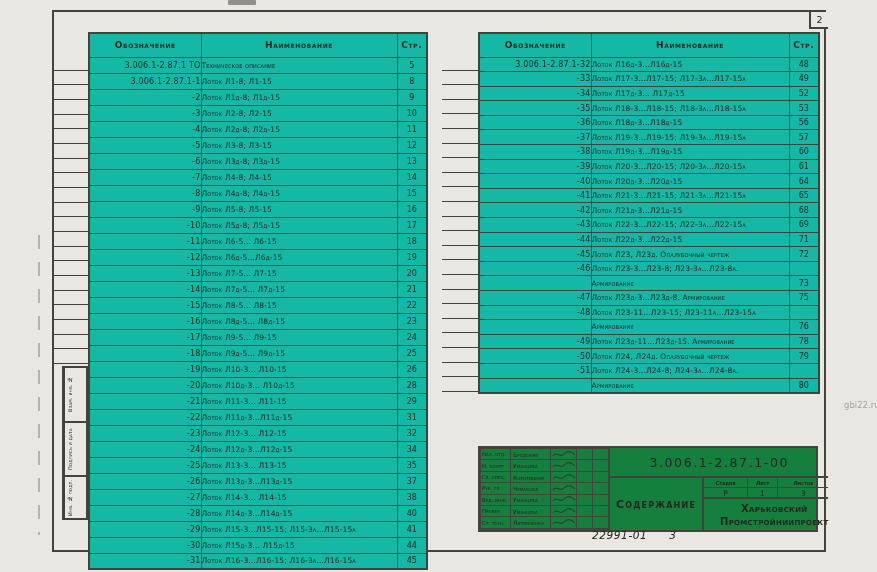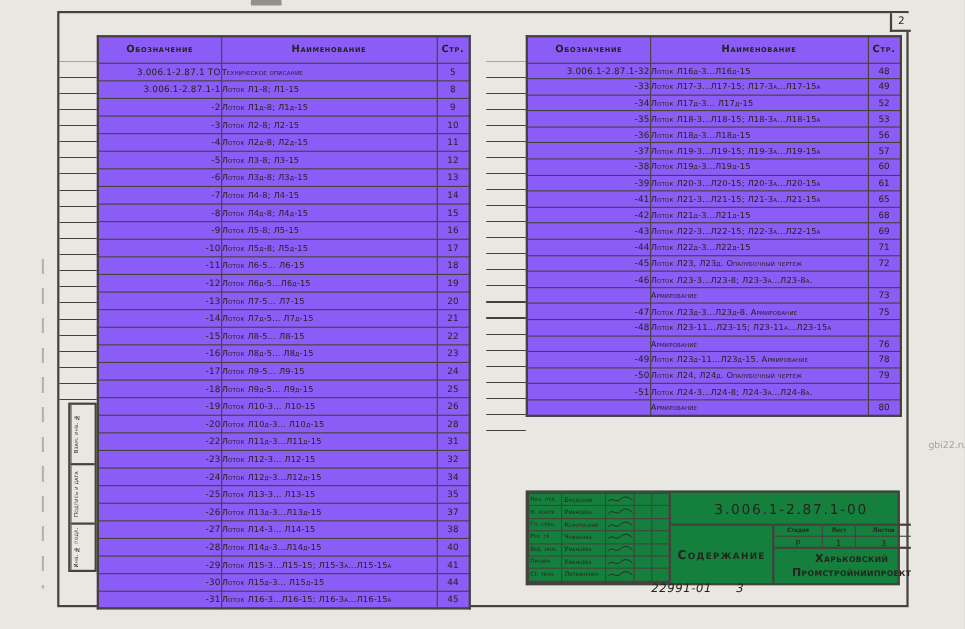--- a/index.html
+++ b/index.html
@@ -3,21 +3,21 @@
 <meta charset="utf-8">
 <style>
   html,body{margin:0;padding:0;background:#d8d6d2;}
   .canvas{position:relative;width:877px;height:572px;background:#e9e7e2;overflow:hidden;
           font-family:"DejaVu Sans",sans-serif;color:#26231f;font-variant:small-caps;}
   
   .frame{position:absolute;left:52px;top:10px;width:774px;height:542px;border:2px solid #45423c;box-sizing:border-box;}
   .pagebox{position:absolute;left:809px;top:12px;width:17px;height:15px;border-left:2px solid #45423c;border-bottom:2px solid #45423c;
            display:flex;align-items:center;justify-content:center;font-size:9.5px;background:#e9e7e2;}
   
-  .toc{position:absolute;border-collapse:collapse;table-layout:fixed;border:2px solid #45423c;background:#8b5cf6;}
+  .toc{position:absolute;border-collapse:collapse;table-layout:fixed;border:2px solid #45423c;background:#14b8a6;}
   .toc th,.toc td{border:1px solid #45423c;white-space:nowrap;overflow:hidden;padding:0;}
   .toc thead tr{height:24px;}
   .toc th{font-size:9px;font-weight:bold;letter-spacing:.6px;}
   .toc-left{left:88px;top:32px;width:338px;}
   .toc-right{left:478px;top:32px;width:340px;}
   .toc-left tbody tr{height:16px;}
   .toc-right tbody tr{height:14.6px;}
   .c-des{text-align:right;padding-right:12px;font-size:8px;letter-spacing:.2px;}
   .c-name{padding-left:6px;font-size:7.5px;letter-spacing:.15px;}
   .c-page{text-align:center;font-size:8px;}
@@ -200,20 +200,25 @@
         <td class="c-des">-19</td>
         <td class="c-name">Лоток Л10-3... Л10-15</td>
         <td class="c-page">26</td>
       </tr>
         <tr>
         <td class="c-des">-20</td>
         <td class="c-name">Лоток Л10д-3... Л10д-15</td>
         <td class="c-page">28</td>
       </tr>
         <tr>
+        <td class="c-des">-21</td>
+        <td class="c-name">Лоток Л11-3... Л11-15</td>
+        <td class="c-page">29</td>
+      </tr>
+        <tr>
         <td class="c-des">-22</td>
         <td class="c-name">Лоток Л11д-3...Л11д-15</td>
         <td class="c-page">31</td>
       </tr>
         <tr>
         <td class="c-des">-23</td>
         <td class="c-name">Лоток Л12-3... Л12-15</td>
         <td class="c-page">32</td>
       </tr>
         <tr>
@@ -306,20 +311,25 @@
       </tr>
         <tr>
         <td class="c-des">-38</td>
         <td class="c-name">Лоток Л19д-3...Л19д-15</td>
         <td class="c-page">60</td>
       </tr>
         <tr>
         <td class="c-des">-39</td>
         <td class="c-name">Лоток Л20-3...Л20-15; Л20-3а...Л20-15а</td>
         <td class="c-page">61</td>
+      </tr>
+        <tr>
+        <td class="c-des">-40</td>
+        <td class="c-name">Лоток Л20д-3...Л20д-15</td>
+        <td class="c-page">64</td>
       </tr>
         <tr>
         <td class="c-des">-41</td>
         <td class="c-name">Лоток Л21-3...Л21-15; Л21-3а...Л21-15а</td>
         <td class="c-page">65</td>
       </tr>
         <tr>
         <td class="c-des">-42</td>
         <td class="c-name">Лоток Л21д-3...Л21д-15</td>
         <td class="c-page">68</td>

